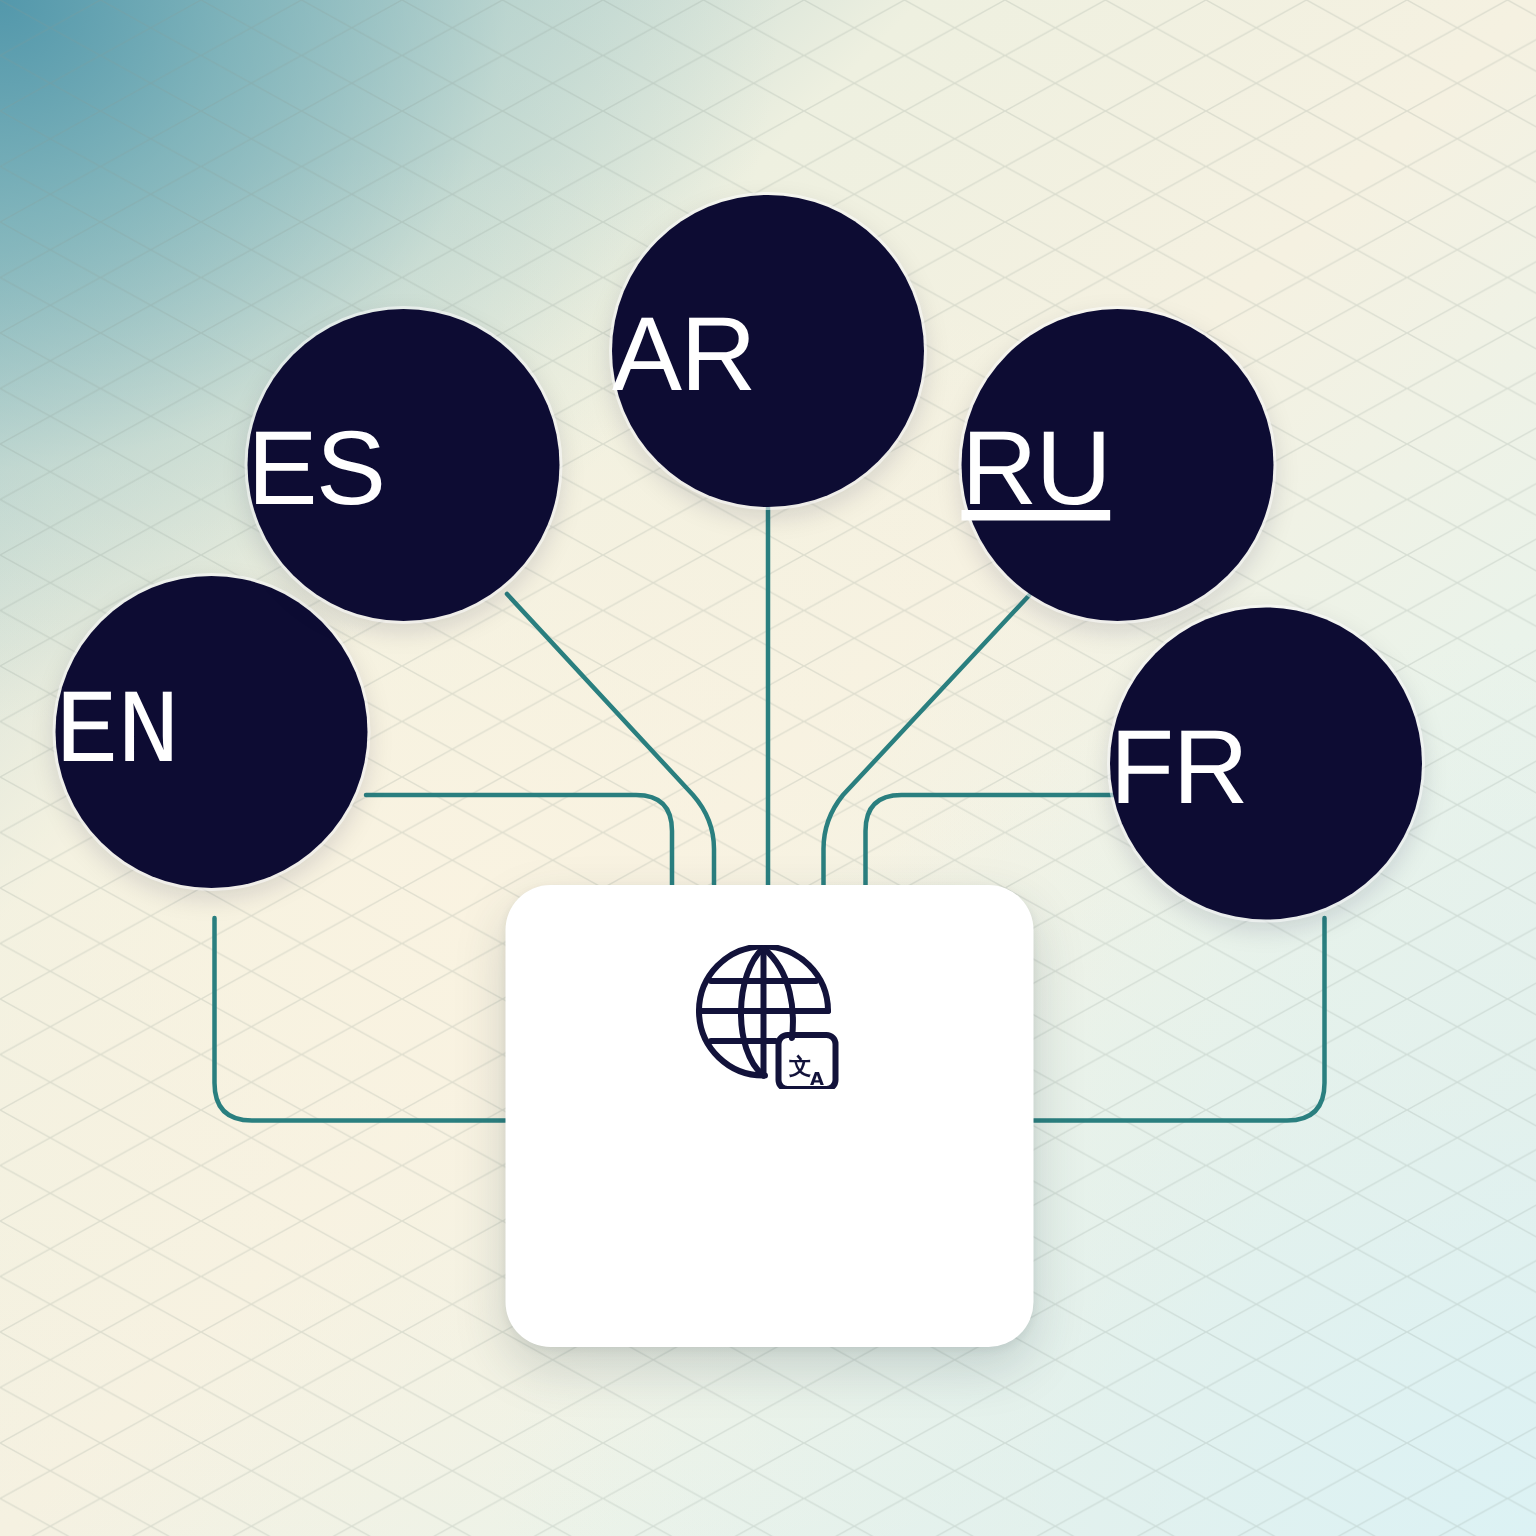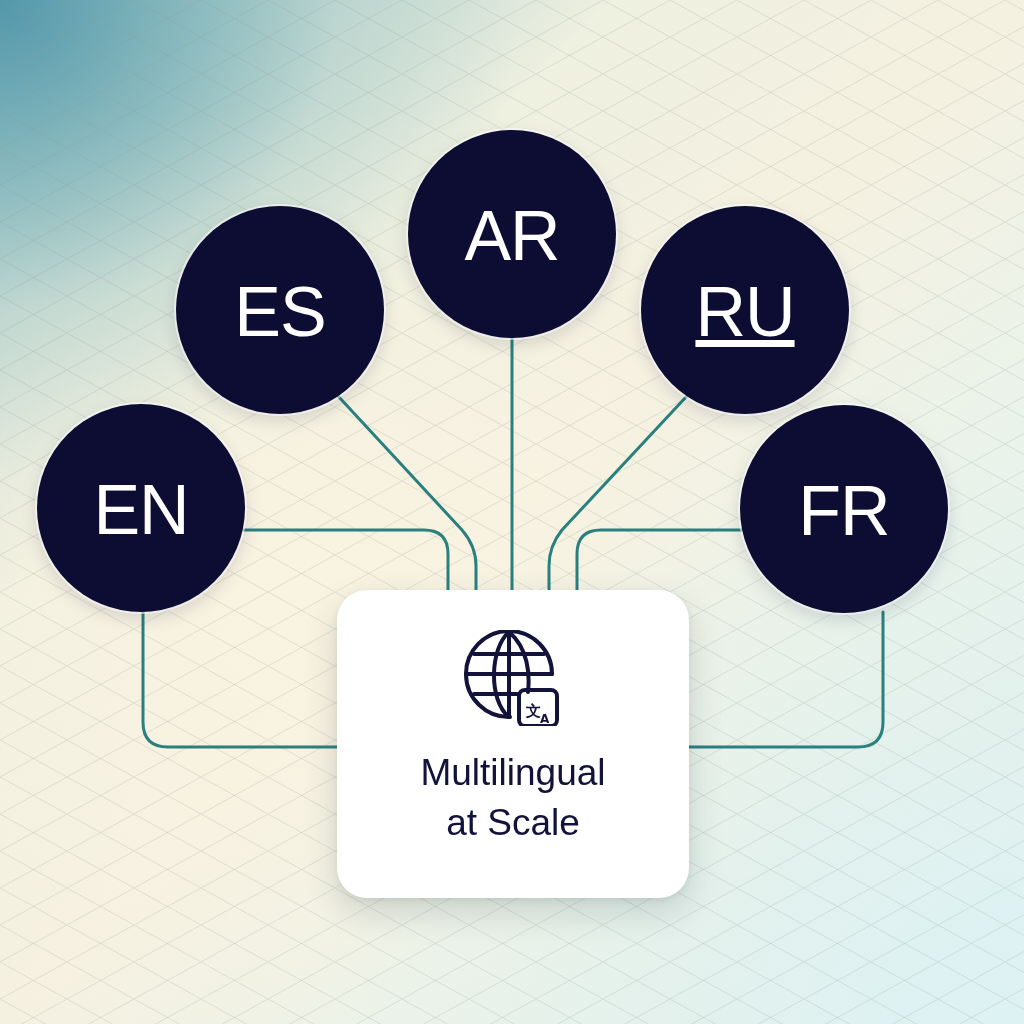--- a/index.html
+++ b/index.html
@@ -15,21 +15,21 @@
       radial-gradient(ellipse 700px 600px at 1024px 1024px, rgba(220,242,244,1) 0%, rgba(225,240,236,0.6) 50%, rgba(240,240,225,0) 100%),
       radial-gradient(ellipse 600px 500px at 300px 600px, rgba(250,243,225,0.9) 0%, rgba(247,243,228,0) 100%),
       linear-gradient(135deg, #8fbcc3 0%, #eef0e0 30%, #f5f1e1 50%, #eaf3ea 70%, #e1f1f2 100%);
   }
   .grid { position: absolute; inset: 0; }
   svg.wires { position: absolute; left: 0; top: 0; }
   .lang-node {
     position: absolute; width: 208px; height: 208px; border-radius: 50%;
     background: #0d0c33;
     box-shadow: 0 0 0 2px rgba(255,255,255,0.55), 0 6px 18px rgba(13,12,51,0.15);
-    display: flex; align-items: center; justify-content: center;
+    display: flex; align-items: center; 
     color: #ffffff; font-weight: 500; font-size: 70px; letter-spacing: -1px;
     font-family: "Liberation Sans", "DejaVu Sans", sans-serif;
   }
   .lang-node span { display: block; line-height: 1; transform: translateY(2px); }
   .hub-card {
     position: absolute; left: 337px; top: 590px; width: 352px; height: 308px;
     background: #ffffff; border-radius: 30px;
     box-shadow: 0 14px 34px rgba(40,60,70,0.18), 0 2px 6px rgba(40,60,70,0.08);
   }
   .hub-icon { position: absolute; left: 127px; top: 40px; width: 100px; height: 96px; }
@@ -64,24 +64,24 @@
 
   <path d="M512 338 L512 592"></path>
 
   <path d="M686 397 L562 530 Q549 546 549 566 L549 592"></path>
 
   <path d="M781 530 L601 530 Q577 530 577 554 L577 592"></path>
 
   <path d="M883 612 L883 722 Q883 747 858 747 L689 747"></path>
 </svg>
 
-<div class="lang-node" style="left:37px; top:404px;">
+<div class="lang-node" style="left:37px; top:384px;font-family:Liberation Mono, monospace;">
   <span>EN</span>
 </div>
-<div class="lang-node" style="left:176px; top:206px;">
+<div class="lang-node" style="left:165px; top:206px;">
   <span>ES</span>
 </div>
 <div class="lang-node" style="left:408px; top:130px;">
   <span>AR</span>
 </div>
 <div class="lang-node" style="left:641px; top:206px;text-decoration:underline;">
   <span>RU</span>
 </div>
 <div class="lang-node" style="left:740px; top:405px;">
   <span>FR</span>
@@ -98,17 +98,13 @@
     <path d="M45 2 C64 18 66 44 64 62"></path>
 
     <path d="M10 24 L80 24"></path>
     <path d="M2 44 L88 44"></path>
     <path d="M10 64 L53 64"></path>
 
     <rect x="55" y="64" width="38" height="36" rx="6" transform="translate(0,-4)"></rect>
     <text x="62" y="86" font-family="DejaVu Sans, sans-serif" font-size="15" font-weight="bold" fill="#12123a" stroke="none">文</text>
     <text x="76" y="93" font-family="DejaVu Sans, sans-serif" font-size="12" font-weight="bold" fill="#12123a" stroke="none">A</text>
   </svg>
-  <div class="hub-title">
-    <div>Multilingual</div>
-    <div>at Scale</div>
-  </div>
 </div>
 
 </body></html>

